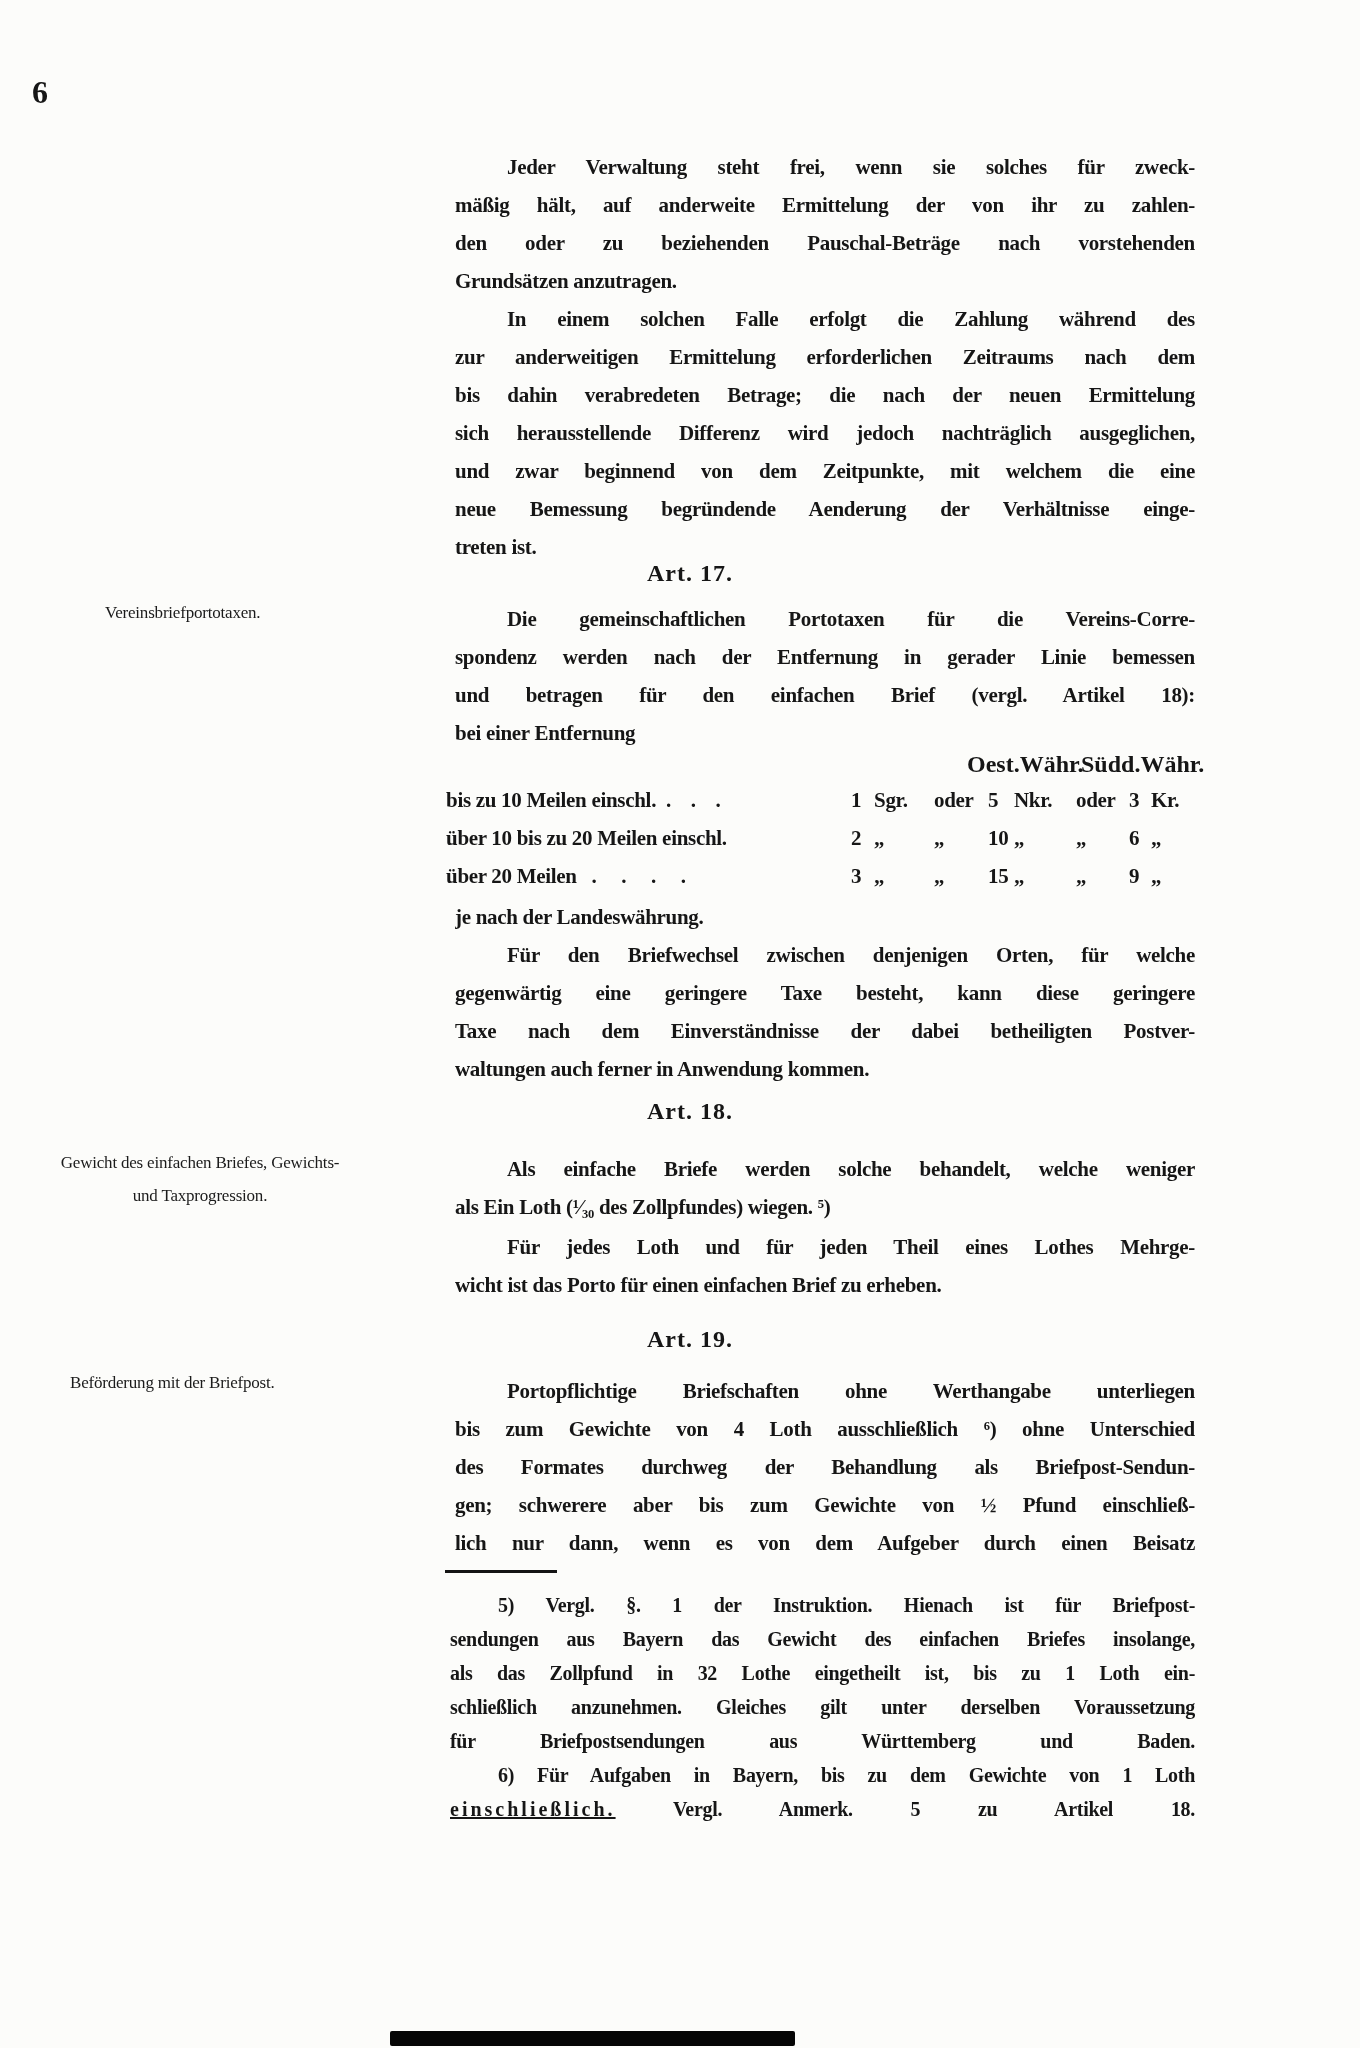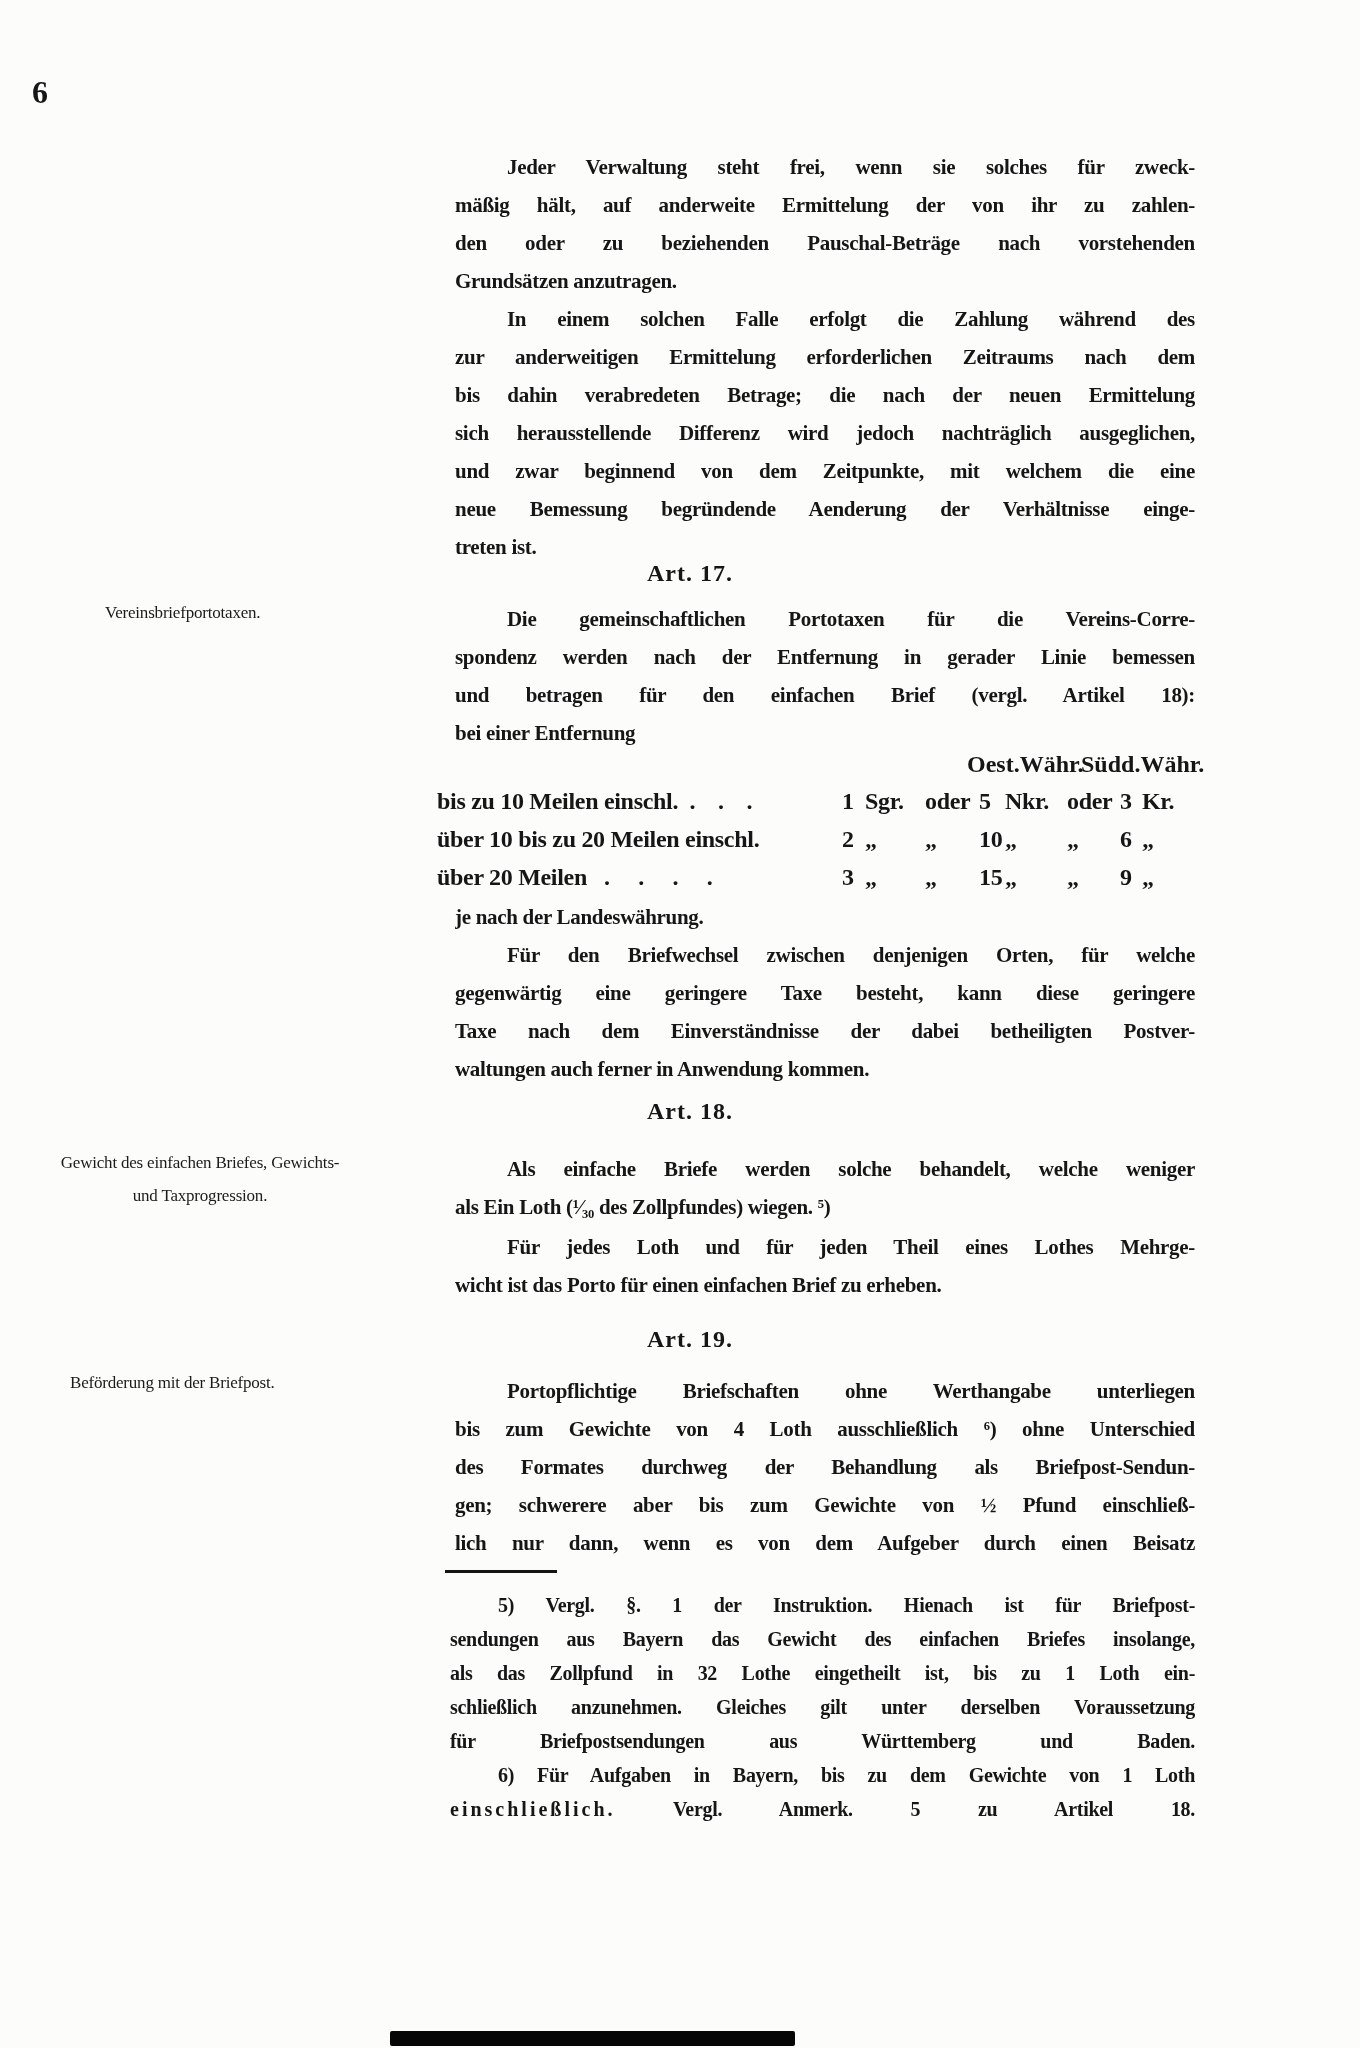--- a/index.html
+++ b/index.html
@@ -25,41 +25,41 @@
   }
   
   .mnote{position:absolute;font-size:17px;font-weight:normal;color:#1b1b1b;letter-spacing:-0.2px;}
   .mnote2{left:25px;width:350px;text-align:center;line-height:33px;}
   .mnote2 .tline{height:33px;text-align:center;text-align-last:center;}
   
   .thead{position:absolute;left:455px;width:740px;height:34px;font-size:24px;font-weight:bold;}
   .thead span{position:absolute;top:0;white-space:pre;}
   .thead .h1{left:512px;}
   .thead .h2{left:626px;}
-  .trow{position:absolute;left:437px;width:740px;height:38px;
-    font-size:24px;font-weight:bold;letter-spacing:-0.3px;text-decoration:underline;}
+  .trow{position:absolute;left:446px;width:740px;height:38px;
+    font-size:21px;font-weight:bold;letter-spacing:-0.3px;text-decoration:underline;}
   .trow span{position:absolute;top:0;white-space:pre;}
   .trow span:nth-child(1){left:0;}
   .trow span:nth-child(2){left:405px;}
   .trow span:nth-child(3){left:428px;}
   .trow span:nth-child(4){left:488px;}
   .trow span:nth-child(5){left:542px;}
   .trow span:nth-child(6){left:568px;}
   .trow span:nth-child(7){left:630px;}
   .trow span:nth-child(8){left:683px;}
   .trow span:nth-child(9){left:705px;}
   
   .fnsep{position:absolute;left:445px;top:1570px;width:112px;height:3px;background:#141414;}
   .fnpara{
     position:absolute;left:450px;width:745px;
     font-size:20px;font-weight:bold;line-height:34px;letter-spacing:-0.3px;
   }
   .fnpara .tline{height:34px;}
   .fnpara.indent .tline:first-child{padding-left:48px;}
-  .em{letter-spacing:3px;}
+  .em{letter-spacing:3px;text-decoration:underline;}
   
   .scanbar{position:absolute;left:390px;top:2031px;width:405px;height:15px;background:#050505;border-radius:2px;}
 </style>
 </head>
 <body>
 
 <div class="page">
 
   <div class="pageno">6</div>
 

